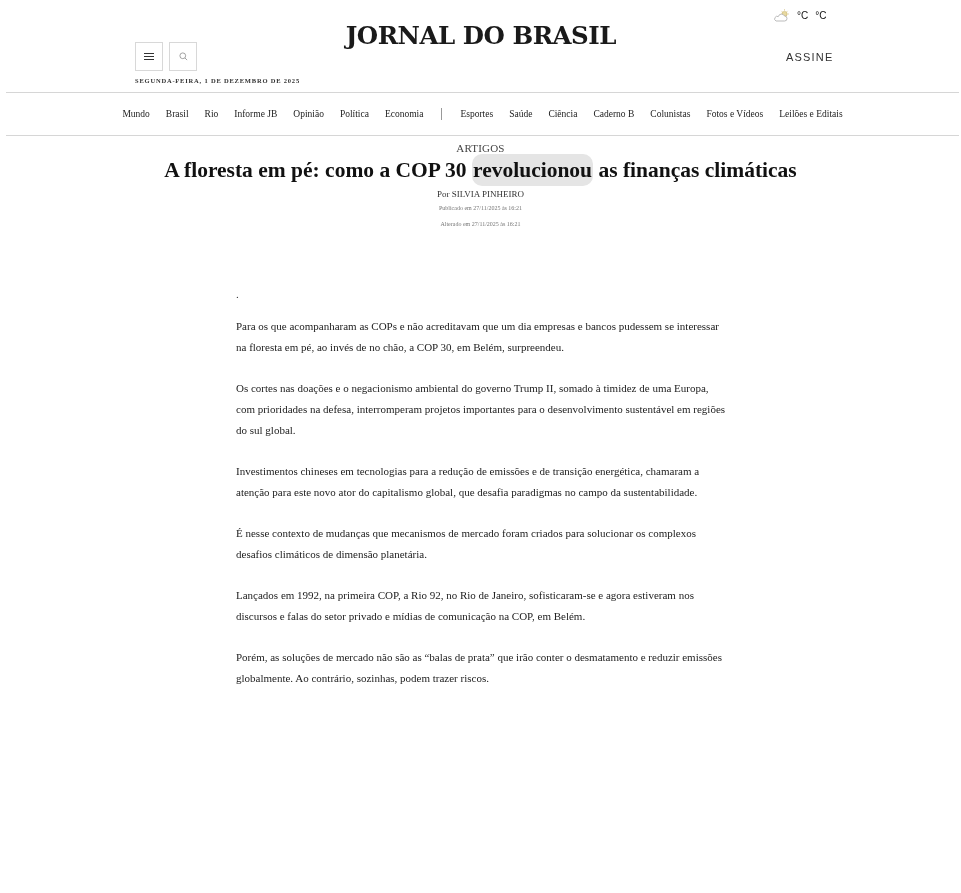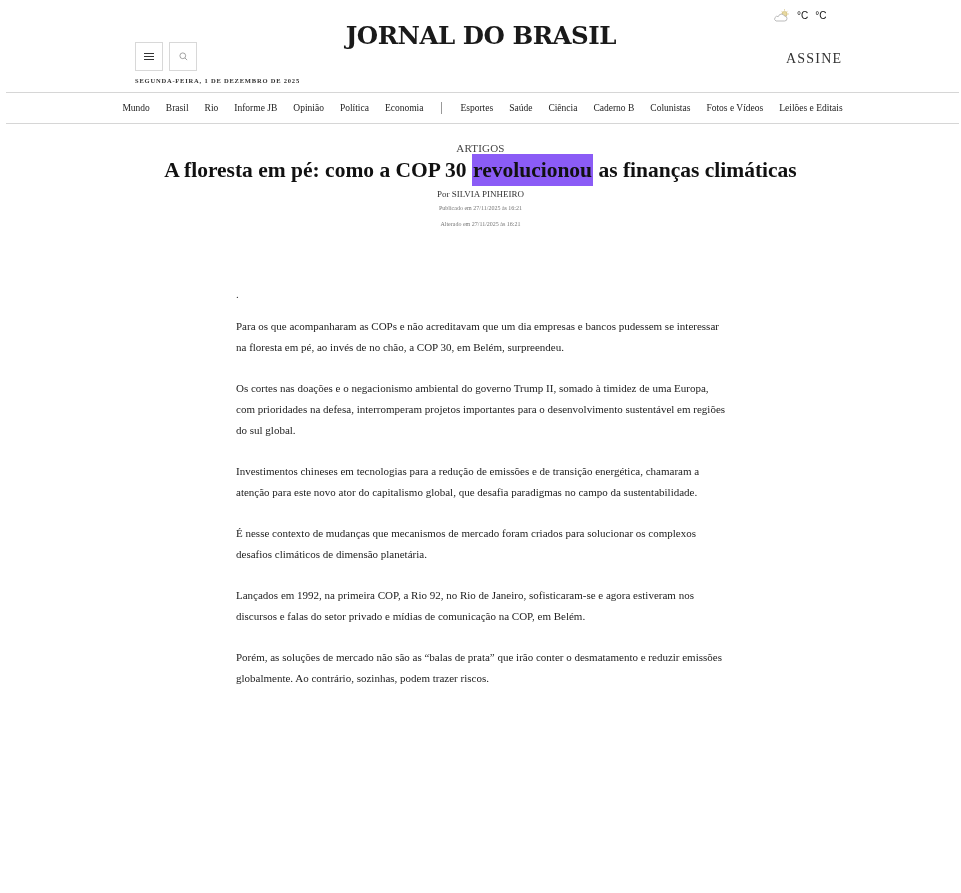--- a/index.html
+++ b/index.html
@@ -24,37 +24,37 @@
     .search-btn { left: 169px; }
     .hamburger { width: 10px; height: 7px; border-top: 1.5px solid #333; border-bottom: 1.5px solid #333; position: relative; }
     .hamburger::after { content: ""; position: absolute; left: 0; right: 0; top: 1.5px; border-top: 1.5px solid #333; }
     .date-line {
       position: absolute; left: 135px; top: 77px; font-size: 6.5px; font-weight: bold;
       letter-spacing: 0.8px; color: #333; font-family: "Liberation Serif", serif;
     }
 
     .weather { position: absolute; left: 773px; top: 9px; display: flex; align-items: center; gap: 6px; font-family: "Liberation Sans", sans-serif; font-size: 10px; color: #111; }
     .weather .temps { display: flex; gap: 7px; }
-    .assine { position: absolute; left: 786px; top: 51px; font-size: 14px; letter-spacing: 1.2px; color: #333; font-family: Liberation Serif, serif; cursor: pointer; }
+    .assine { position: absolute; left: 786px; top: 51px; font-size: 11px; letter-spacing: 1.2px; color: #333; font-family: Liberation Sans, sans-serif; cursor: pointer; }
 
     .nav {
-      position: absolute; left: 6px; right: 2px; top: 92px; height: 32px;
+      position: absolute; left: 6px; right: 2px; top: 92px; height: 44px;
       border-top: 1px solid #d6d6d6; border-bottom: 1px solid #d6d6d6;
       display: flex; align-items: center; justify-content: center; text-align: center;
     }
     .nav-item { font-size: 9.5px; color: #222; padding: 0 8px; cursor: pointer; white-space: nowrap; font-family: "Liberation Serif", serif; }
     .nav-sep { width: 1px; height: 12px; background: #999; margin: 0 10px; }
 
     .article-head { position: absolute; left: 0; right: 0; top: 141px; text-align: center; }
     .kicker { font-size: 11px; color: #444; font-family: "Liberation Serif", serif; line-height: 14px; letter-spacing: 0.2px; }
     .headline {
       font-family: "Liberation Serif", serif; font-weight: bold; font-size: 21.5px; color: #111;
       line-height: 28px; margin-top: 1px;
     }
-    .headline .hl { background: #8b5cf6; padding: 4px 1px; }
+    .headline .hl { background: #e5e5e5; padding: 4px 1px; border-radius: 10px; }
     .byline { font-size: 9px; color: #333; margin-top: 4px; line-height: 12px; }
     .meta { font-size: 6px; color: #777; line-height: 8px; }
     .meta.pub { margin-top: 4px; }
     .meta.alt { margin-top: 8px; }
 
     .body-text { position: absolute; left: 236px; top: 287px; width: 490px; }
     .body-text .dot { font-size: 11px; line-height: 14px; margin-bottom: 15px; color: #333; }
     .body-text p { font-family: "Liberation Serif", serif; font-size: 11px; line-height: 21px; color: #222; margin-bottom: 20px; }
   </style>
 </head>

